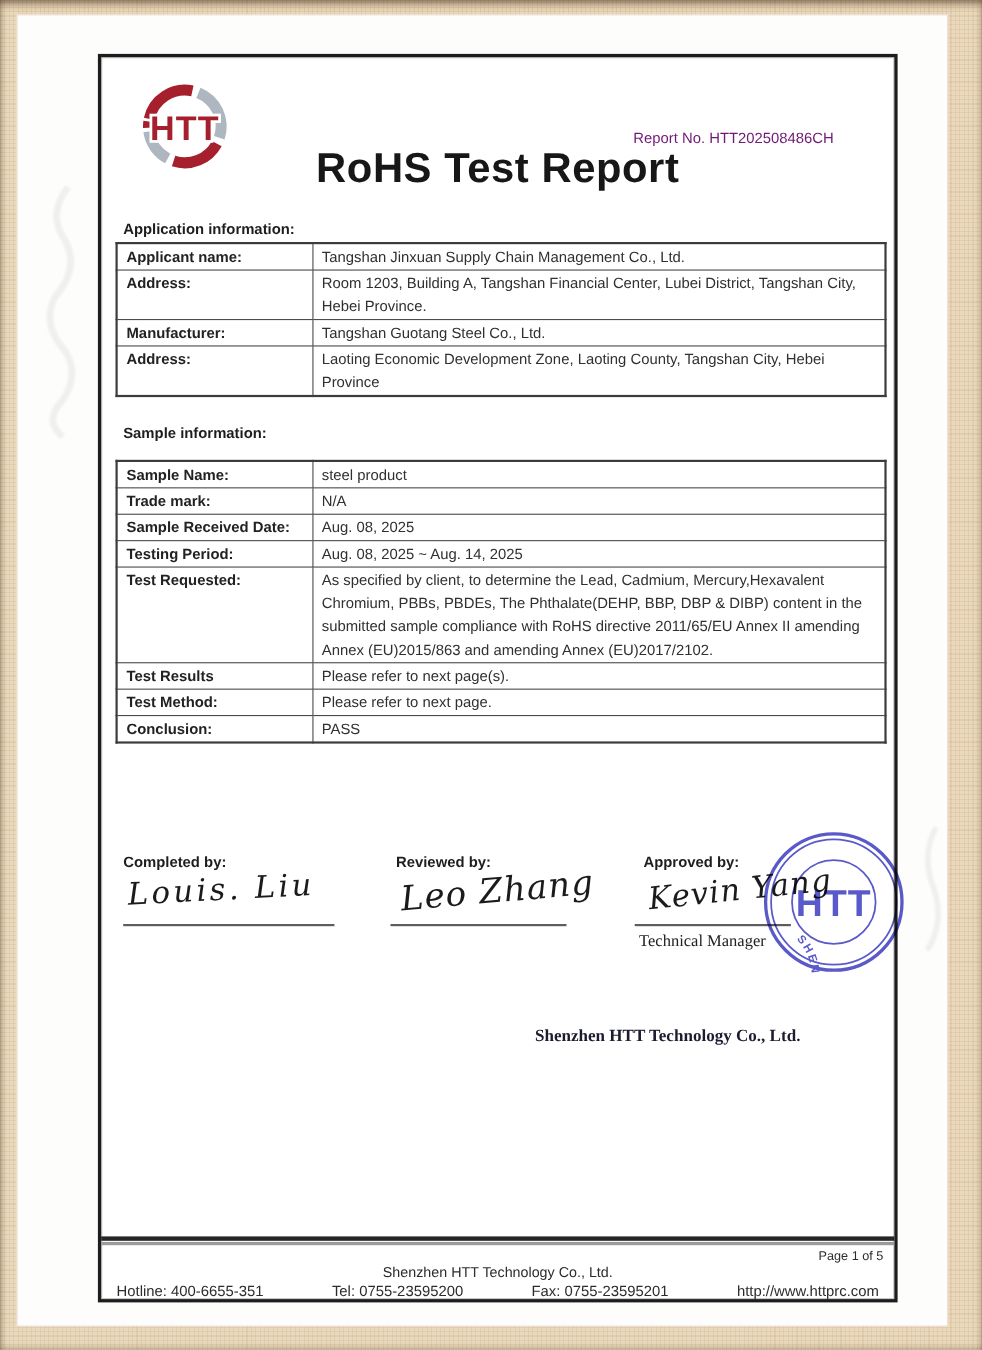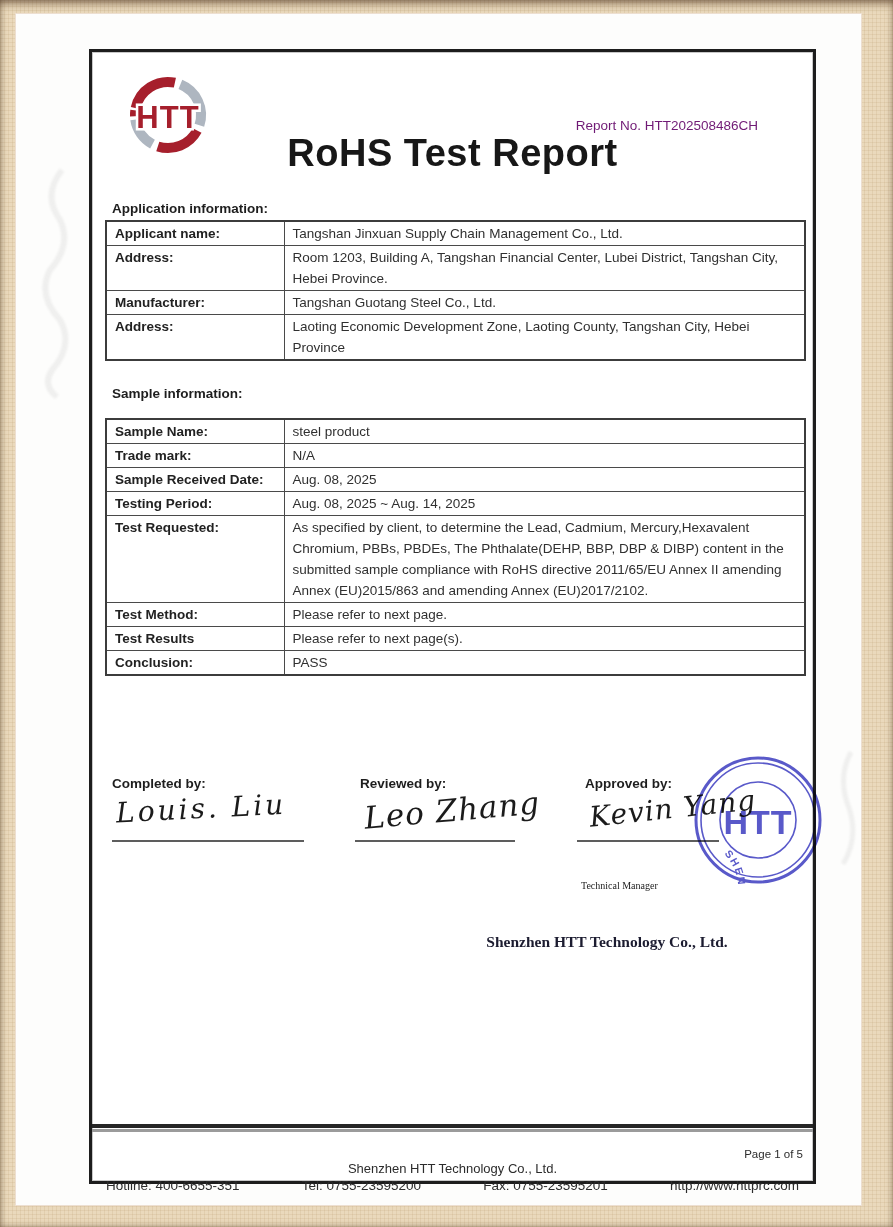--- a/index.html
+++ b/index.html
@@ -56,33 +56,33 @@
   .sig-script { position:absolute; top:16px; left:4px; white-space:nowrap;
     font-family:"DejaVu Serif", serif; font-style:italic; color:#1b1b1b; }
   .s1 { font-size:28px; letter-spacing:3px; transform:rotate(-3deg); }
   .s2 { font-size:31px; letter-spacing:1px; transform:rotate(-5deg); }
   .s3 { font-size:28px; letter-spacing:1px; transform:rotate(-6deg); }
   .sig-line { position:absolute; top:64px; height:2px; background:#5d5d5d; }
   .l1 { left:0;   width:192px; }
   .l2 { left:-5px; width:160px; }
   .l3 { left:-8px; width:142px; }
   .sig-role { position:absolute; top:72px; left:-4px; font-family:"Liberation Serif", serif;
-    font-size:10px; color:#222;margin-top:32px; }
+    font-size:15px; color:#222; }
 
   .stamp { position:absolute; left:600px; top:702px; width:132px; height:132px;
     z-index:5; opacity:.85; mix-blend-mode:multiply; }
 
   .company-line { position:absolute; top:881px; left:330px; width:370px; text-align:center;
     font-family:"Liberation Serif", serif; font-weight:700; font-size:15.5px; color:#1c1c30; }
 
   
   .footer { position:absolute; left:0; right:0; top:1072px; }
   .rule-dark { height:4px; background:#262626; }
   .rule-gray { height:3px; background:#9b9b9b; margin-top:1px; }
-  .page-indicator { text-align:right; padding-right:10px; font-size:11.5px; color:#2c2c2c; margin-top:16px; }
+  .page-indicator { text-align:right; padding-right:10px; font-size:11.5px; color:#2c2c2c; margin-top:4px; }
   .footer-company { text-align:center; font-size:13px; color:#2c2c2c; margin-top:1px; }
   .footer-contacts { display:flex; justify-content:space-between; padding:0 14px;
     font-size:13.5px; color:#2c2c2c; margin-top:2px; }
 </style>
 </head>
 <body>
 
 <div class="photo">
   <div class="mat"></div>
 
@@ -146,26 +146,26 @@
       </tr>
       <tr>
         <td class="lbl">Testing Period:</td>
         <td>Aug. 08, 2025 ~ Aug. 14, 2025</td>
       </tr>
       <tr>
         <td class="lbl">Test Requested:</td>
         <td>As specified by client, to determine the Lead, Cadmium, Mercury,Hexavalent Chromium, PBBs, PBDEs, The Phthalate(DEHP, BBP, DBP &amp; DIBP) content in the submitted sample compliance with RoHS directive 2011/65/EU Annex II amending Annex (EU)2015/863 and amending Annex (EU)2017/2102.</td>
       </tr>
       <tr>
+        <td class="lbl">Test Results</td>
+        <td>Please refer to next page(s).</td>
+      </tr>
+      <tr>
         <td class="lbl">Test Method:</td>
         <td>Please refer to next page.</td>
-      </tr>
-      <tr>
-        <td class="lbl">Test Results</td>
-        <td>Please refer to next page(s).</td>
       </tr>
       <tr>
         <td class="lbl">Conclusion:</td>
         <td>PASS</td>
       </tr>
     </tbody>
       </table>
 
     <div class="sig-area">
       <div class="sig-block sig-b1">

